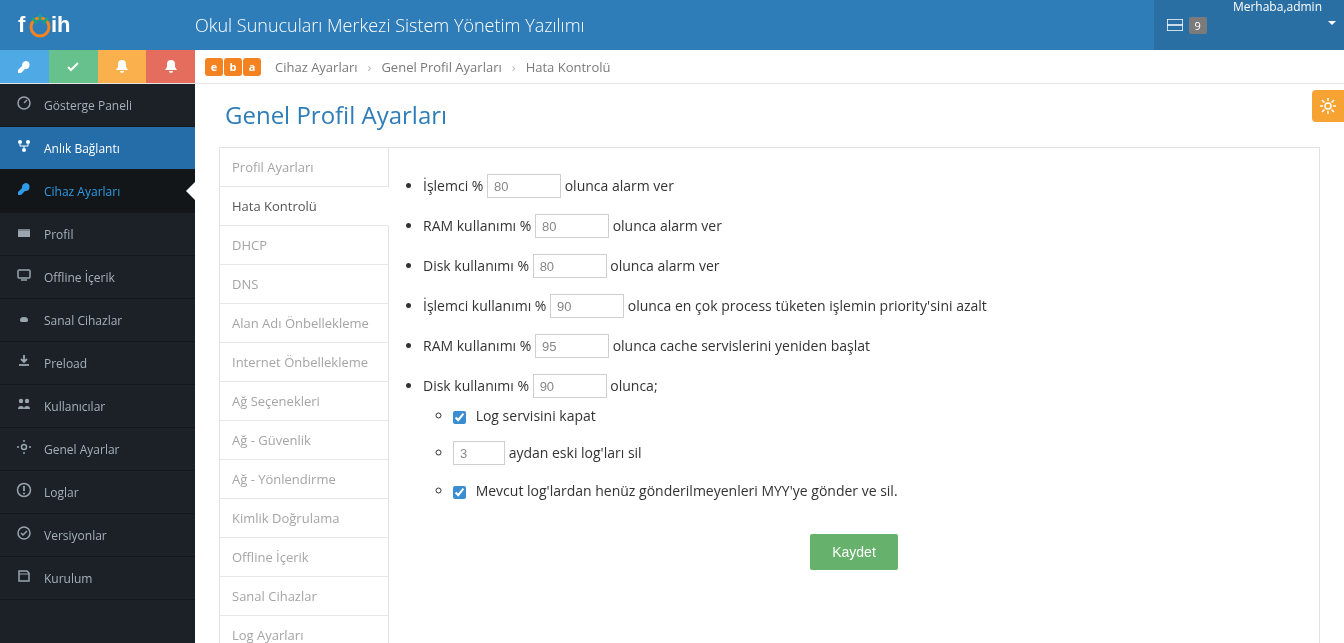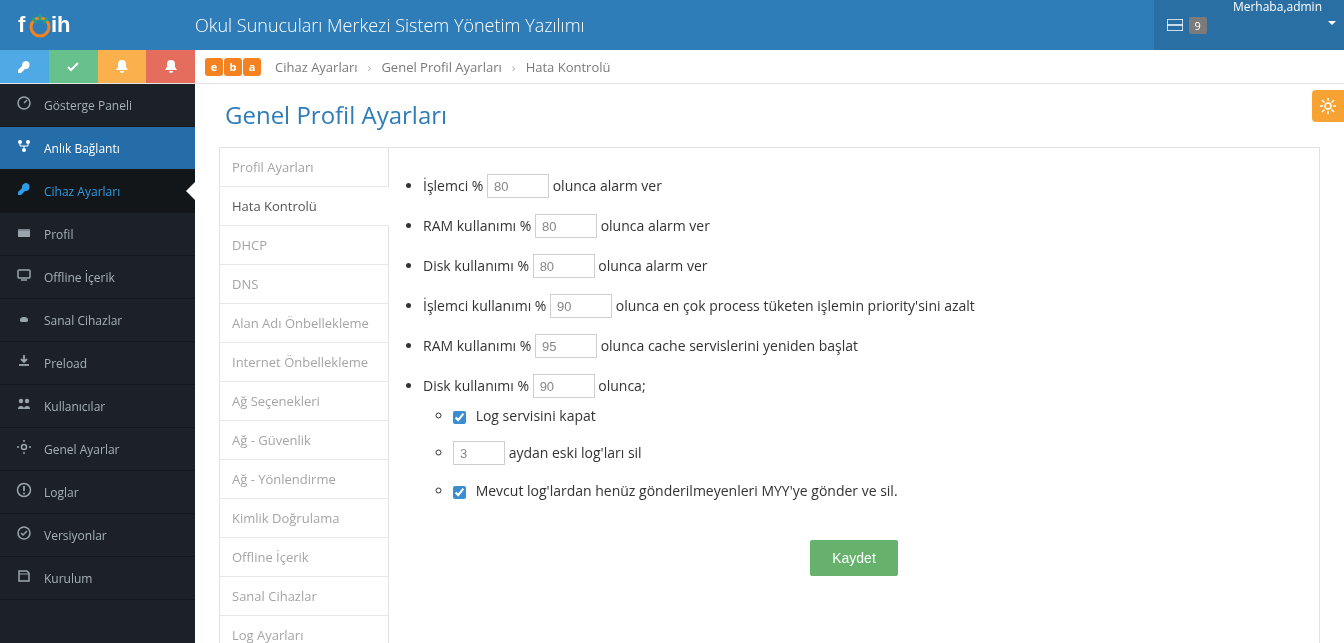--- a/index.html
+++ b/index.html
@@ -43,23 +43,23 @@
 
   .panel { display:flex; gap:0; }
   .side-tabs { width:170px; border:1px solid #e2e2e2; border-right:none;}
   .side-tab { padding:10px 12px; border-bottom:1px solid #e7e7e7; border-right:1px solid #e2e2e2; color:#a5a5a5; font-size:13px; cursor:pointer;}
   .side-tab:last-child{border-bottom:none;}
   .side-tab.active{color:#555;border-right:1px solid #fff;background:#fff;}
   .tab-body { flex:1; border:1px solid #e2e2e2; border-left:none; padding:18px 12px 22px; }
   .tab-body ul{list-style:disc; padding-left:22px;}
   .tab-body ul>li{padding:8px 0; color:#333; font-size:14px;}
   .tab-body ul ul{list-style:circle; padding-left:30px; margin-top:0;}
-  .inline-input{border:1px solid #cfcfcf; width:62px; height:24px; padding:2px 6px; font-size:13px; color:#888;}
+  .inline-input{border:1px solid #cfcfcf; width:74px; height:24px; padding:2px 6px; font-size:13px; color:#888;}
   .chk{accent-color:#3a8dd0;margin-right:6px;vertical-align:middle;}
-  .save-btn{background:#66b16b;color:#fff;border:none;padding:10px 22px;font-size:14px;border-radius:2px;display:block;margin:24px auto 0;cursor:pointer;}
+  .save-btn{background:#66b16b;color:#fff;border:none;padding:10px 22px;font-size:14px;border-radius:2px;display:block;margin:18px auto 0;cursor:pointer;}
 
   .caret-down{display:inline-block;border:4px solid transparent;border-top-color:currentColor;transform:translateY(2px);}
 </style>
 </head>
 <body>
 
 <div class="topbar">
   <div class="brand">
     <svg width="80" height="28" viewBox="0 0 80 28">
       <text x="0" y="21" font-family="Arial" font-weight="700" font-size="22" fill="#fff">f</text>

